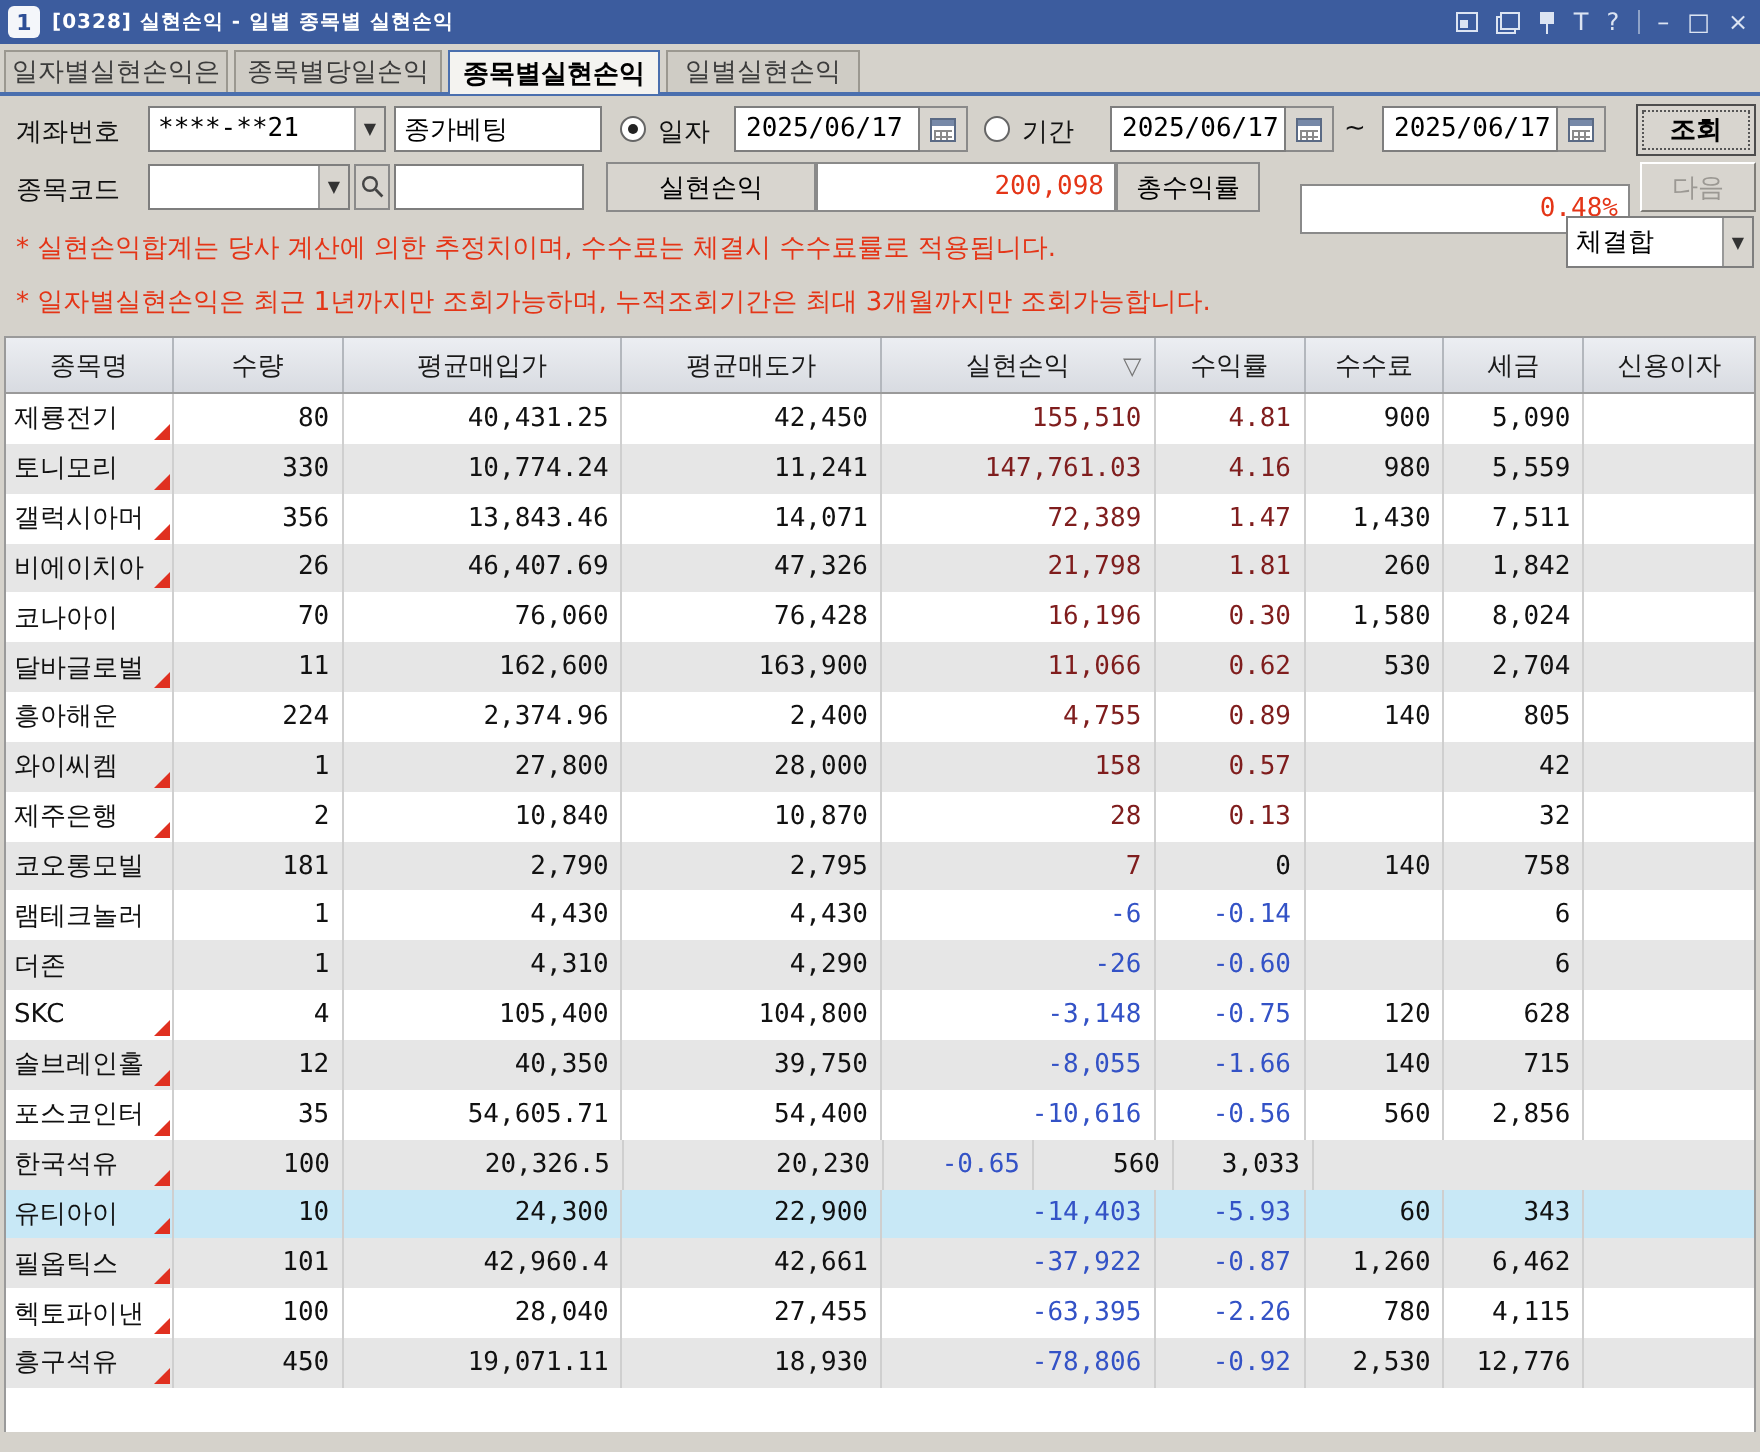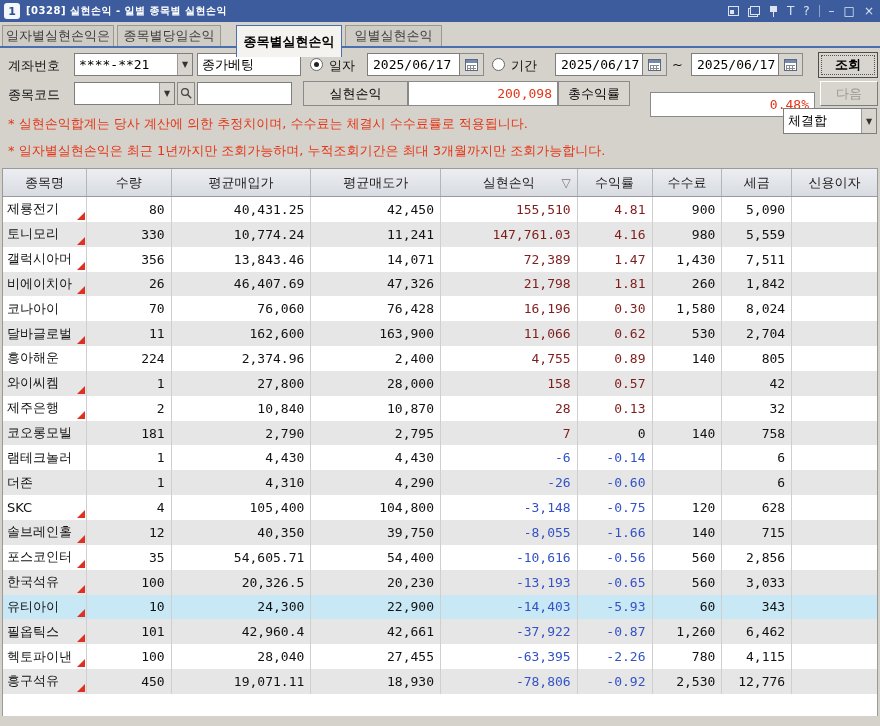--- a/index.html
+++ b/index.html
@@ -18,21 +18,21 @@
   .i-copy::before { content:""; position:absolute; left:0; bottom:0; width:8px; height:7px; border:1px solid #dce4f2; }
   .i-copy::after { content:""; position:absolute; right:0; top:0; width:8px; height:7px; border:1px solid #dce4f2; background:#3c5c9e; }
   .i-pin { width:9px; height:13px; position:relative; }
   .i-pin::before { content:""; position:absolute; left:1px; top:1px; width:7px; height:6px; background:#dce4f2; }
   .i-pin::after { content:""; position:absolute; left:4px; top:7px; width:1px; height:5px; background:#dce4f2; }
   .tb-sep { width:1px; height:12px; background:#8fa3c8; }
 
   
   .tabs { position:absolute; left:2px; top:25px; height:22px; display:flex; gap:3px; }
   .tab { height:21px; border:1px solid #9b9890; border-bottom:none; background:#cfccc5; color:#3c3c3c; font-size:13px; display:flex; align-items:center; justify-content:center; }
-  .tab.active { height:32px; background:#f4f3f0; border:1px solid #4a6fae; border-bottom:none; color:#000; font-weight:bold; position:relative; z-index:2;margin-left:12px; }
+  .tab.active { height:22px; background:#f4f3f0; border:1px solid #4a6fae; border-bottom:none; color:#000; font-weight:bold; position:relative; z-index:2; }
   .t0{width:112px}.t1{width:104px}.t2{width:106px}.t3{width:97px}
   .tabline { position:absolute; left:0; top:46px; width:880px; height:2px; background:#4a6fae; }
 
   
   .lbl { position:absolute; font-size:13px; color:#111; }
   .field { position:absolute; height:23px; background:#fff; border:1px solid #7e7e7e; font-size:13px; display:flex; align-items:center; padding:0 4px; font-family:"DejaVu Sans Mono", monospace; }
   .combo { position:absolute; height:23px; background:#fff; border:1px solid #7e7e7e; display:flex; }
   .combo .cval { flex:1; font-size:13px; display:flex; align-items:center; padding-left:4px; font-family:"DejaVu Sans Mono", monospace; overflow:hidden; }
   .dbtn { width:15px; background:#d8d5cf; border-left:1px solid #999; display:flex; align-items:center; justify-content:center; font-size:8px; color:#333; }
   .datebox { position:absolute; height:23px; display:flex; }
@@ -380,21 +380,20 @@
           <div class="tcell c8"></div>
         </div>
         <div class="trow">
           <div class="tcell c0 name">
             <span>한국석유</span>
             <span class="marker"></span>
           </div>
           <div class="tcell c1">100</div>
           <div class="tcell c2">20,326.5</div>
           <div class="tcell c3">20,230</div>
-          <div class="tcell c4 neg">-13,193</div>
           <div class="tcell c5 neg">-0.65</div>
           <div class="tcell c6">560</div>
           <div class="tcell c7">3,033</div>
           <div class="tcell c8"></div>
         </div>
         <div class="trow selected">
           <div class="tcell c0 name">
             <span>유티아이</span>
             <span class="marker"></span>
           </div>

